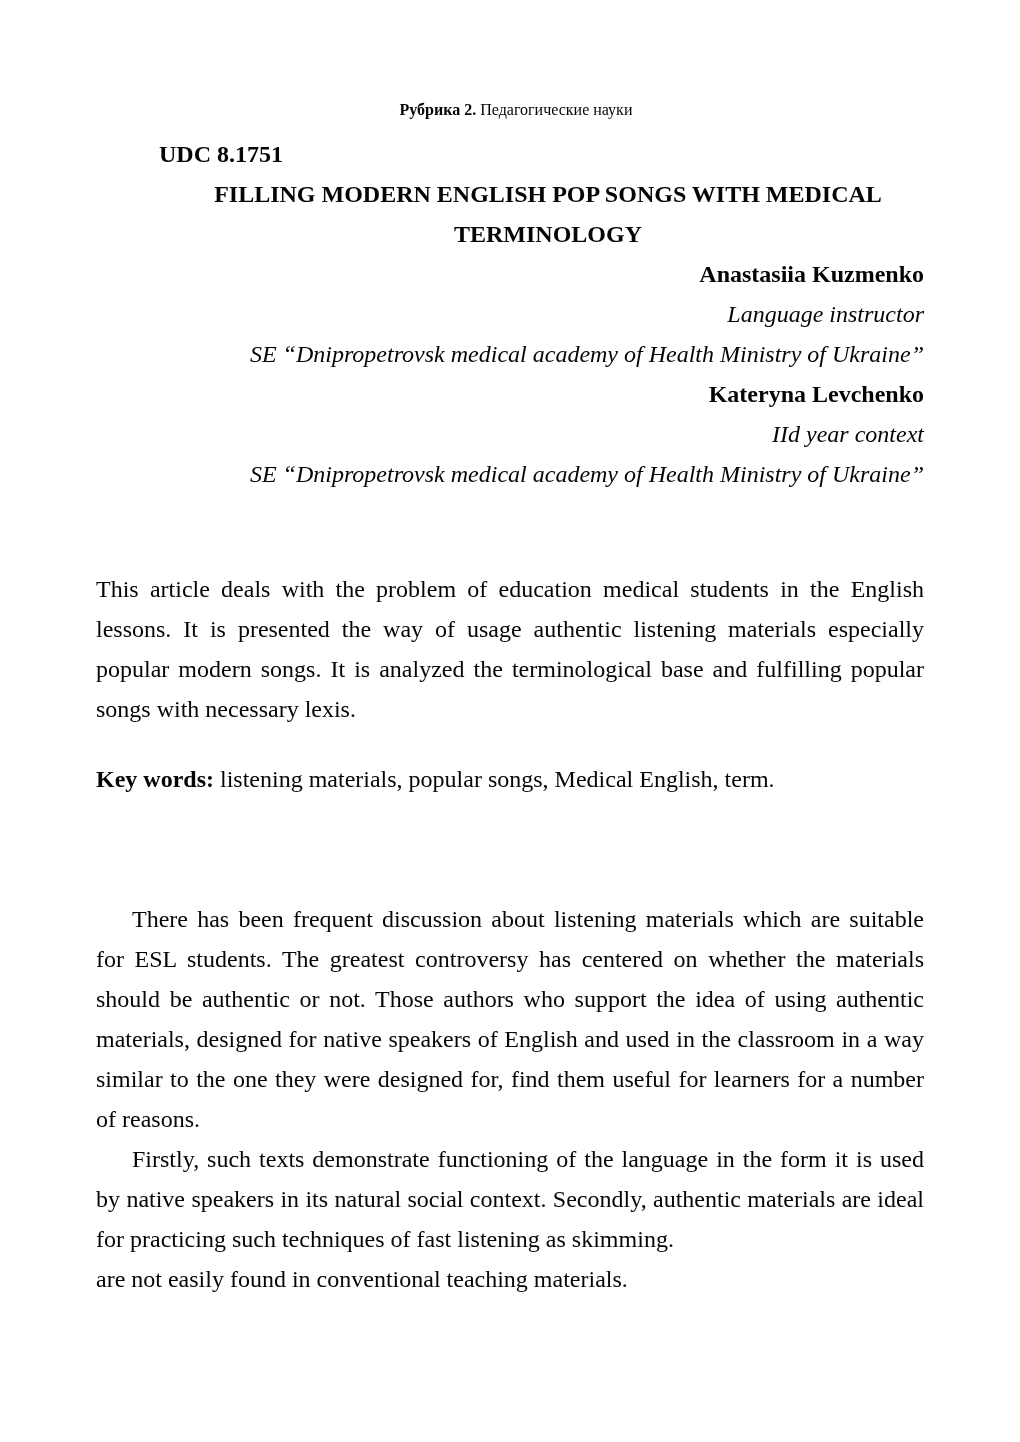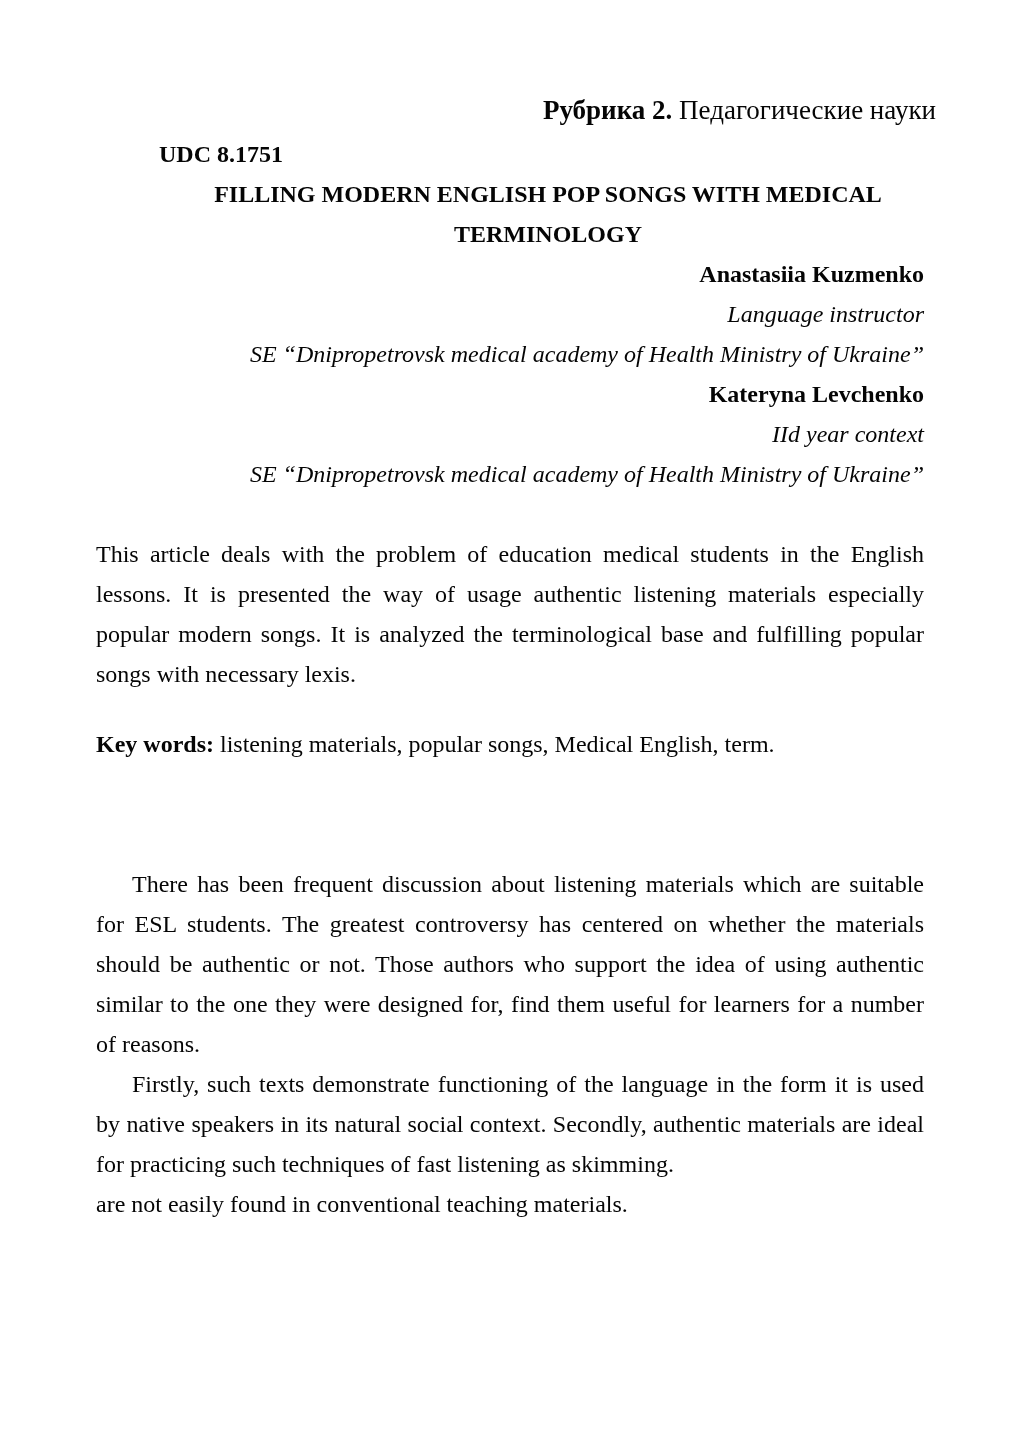--- a/index.html
+++ b/index.html
@@ -13,39 +13,39 @@
     line-height: 40px;
     overflow: hidden;
   }
   .page {
     box-sizing: border-box;
     width: 1020px;
     height: 1442px;
     padding: 90px 96px 0 96px;
   }
   .rubric {
-    text-align: right;
+    text-align: center;
     margin-right: -12px;
-    font-size: 27px;
+    font-size: 16px;
   }
   .rubric .b { font-weight: bold; }
   .udc {
     margin-top: 4px;
     font-weight: bold;
     text-indent: 63px;
   }
   .title {
     margin-left: 76px;
     text-align: center;
     font-weight: bold;
   }
   .authors { text-align: right; }
   .author-name { font-weight: bold; }
   .author-role, .author-affil { font-style: italic; }
-  .abstract { margin-top: 40px; }
+  .abstract { margin-top: 75px; }
   .keywords { margin-top: 30px; }
   .keywords .b { font-weight: bold; }
   .bodytext { margin-top: 100px; }
   .jline {
     text-align: justify;
     text-align-last: justify;
     text-justify: inter-word;
   }
   .lline { text-align: left; }
   .ind { padding-left: 36px; }
@@ -85,20 +85,21 @@
   <div class="keywords">
     <span class="b">Key words:</span><span> listening materials, popular songs, Medical English, term.</span>
   </div>
 
   <div class="bodytext">
 
     <div>
       <div class="jline ind">There has been frequent discussion about listening materials which are suitable</div>
       <div class="jline">for ESL students. The greatest controversy has centered on whether the materials</div>
       <div class="jline">should be authentic or not. Those authors who support the idea of using authentic</div>
+      <div class="jline">materials, designed for native speakers of English and used in the classroom in a way</div>
       <div class="jline">similar to the one they were designed for, find them useful for learners for a number</div>
       <div class="lline">of reasons.</div>
     </div>
 
     <div>
       <div class="jline ind">Firstly, such texts demonstrate functioning of the language in the form it is used</div>
       <div class="jline">by native speakers in its natural social context. Secondly, authentic materials are ideal</div>
       <div class="lline">for practicing such techniques of fast listening as skimming.</div>
     </div>
 

